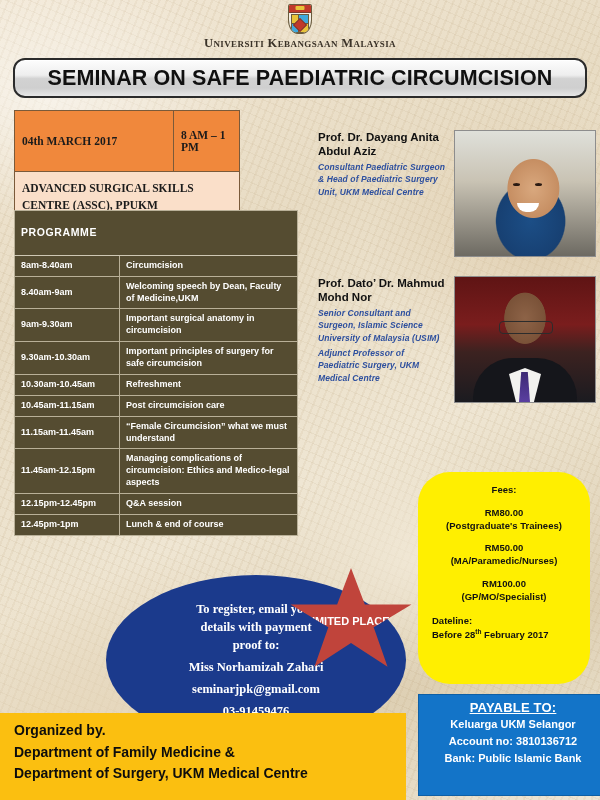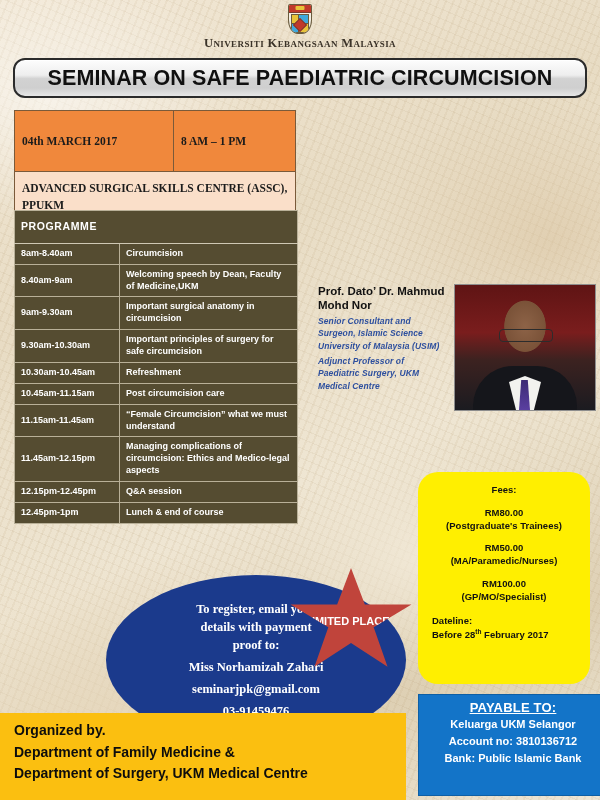--- a/index.html
+++ b/index.html
@@ -53,49 +53,49 @@
     border:2px solid #2b2b2b;border-radius:12px;
     background:linear-gradient(180deg,#fdfdfd 0%,#eeeeee 42%,#d2d2d2 52%,#cfcfcf 78%,#e7e7e7 100%);
     display:flex;align-items:center;justify-content:center;
     box-shadow:inset 0 1px 0 #fff;
   }
   .title-banner span{
     font-size:21.5px;font-weight:bold;color:#101010;letter-spacing:.1px;white-space:nowrap;
   }
 
   
-  .dt-table{position:absolute;left:14px;top:110px;width:282px;border-collapse:collapse;}
+  .dt-table{position:absolute;left:14px;top:110px;width:226px;border-collapse:collapse;}
   .dt-table td{
     border:1px solid #7a5a3a;
     font-family:"Liberation Serif", serif;
     font-size:11.5px;font-weight:bold;color:#1b1b1b;
     padding:8px 7px;
   }
   .dt-date,.dt-time{background:#f0883c;height:44px;vertical-align:middle;}
   .dt-date{width:144px;}
   .dt-venue{background:#fadfc9;line-height:1.5;font-size:11.5px;}
 
   
   .prog{position:absolute;left:14px;top:210px;width:284px;border-collapse:collapse;background:#554c31;}
   .prog td,.prog th{
     border:1px solid #b9b098;
     color:#ffffff;text-align:left;
     padding:4px 6px;
     font-size:9px;font-weight:bold;line-height:1.32;
   }
   .prog .prog-head{
-    font-size:10.5px;letter-spacing:.6px;padding:9px 6px;border-bottom:1px solid #cfc8b4;
+    font-size:10.5px;letter-spacing:.6px;padding:15px 6px;border-bottom:1px solid #cfc8b4;
   }
   .prog .tcol{width:92px;vertical-align:middle;}
   .prog .dcol{vertical-align:middle;}
 
   
   .spk{position:absolute;}
   .spk1{left:318px;top:130px;width:280px;}
-  .spk2{left:318px;top:284px;width:280px;}
+  .spk2{left:318px;top:276px;width:280px;}
   .spk .name{font-size:11.5px;font-weight:bold;color:#111;line-height:1.22;width:130px;}
   .spk .role{
     font-size:8.5px;font-weight:bold;font-style:italic;color:#2d4f9e;
     line-height:1.45;width:130px;margin-top:3px;letter-spacing:.1px;
   }
   .spk .photo{position:absolute;right:2px;top:0;width:140px;height:125px;border:1px solid #8d8d8d;overflow:hidden;}
   .photo-a{
     background:
       radial-gradient(ellipse 44px 50px at 56% 46%, #d9a87e 0%, #c68e62 58%, rgba(0,0,0,0) 60%),
       radial-gradient(ellipse 62px 70px at 54% 72%, #1c4e86 0%, #174072 55%, rgba(0,0,0,0) 57%),
@@ -110,21 +110,21 @@
       linear-gradient(180deg,#5f1414 0%,#7a1d1d 38%,#3c2220 60%,#1b1b20 100%);
   }
   .photo-b .glasses{position:absolute;left:44px;top:44px;width:52px;height:11px;border:1.6px solid #2c2c2c;border-radius:4px;}
   .photo-b .suit{position:absolute;left:18px;bottom:0;width:104px;height:44px;background:#15161b;border-radius:40px 40px 0 0;}
   .photo-b .shirt{position:absolute;left:54px;bottom:0;width:32px;height:34px;background:#f2f2ef;clip-path:polygon(50% 0,100% 18%,78% 100%,22% 100%,0 18%);}
   .photo-b .tie{position:absolute;left:64px;bottom:0;width:11px;height:30px;background:linear-gradient(180deg,#3c2a74,#5a3fa0);clip-path:polygon(20% 0,80% 0,100% 100%,0 100%);}
 
   
   .fees{
     position:absolute;left:418px;top:472px;width:172px;height:212px;
-    box-sizing:border-box;background:#ffef00;border-radius:20px;
+    box-sizing:border-box;background:#ffef00;border-radius:32px;
     padding:12px 8px 0;text-align:center;
   }
   .fees .ln{font-size:9.5px;font-weight:bold;color:#111;line-height:1.35;}
   .fees .gap{height:10px;}
   .fees .dl{text-align:left;padding-left:6px;font-size:9.5px;font-weight:bold;color:#111;line-height:1.4;}
   .fees sup{font-size:6.5px;}
 
   
   .payable{
     position:absolute;left:410px;top:694px;width:190px;height:102px;
@@ -244,20 +244,29 @@
           <td class="tcol">12.15pm-12.45pm</td>
           <td class="dcol">Q&amp;A session</td>
         </tr>
         <tr>
           <td class="tcol">12.45pm-1pm</td>
           <td class="dcol">Lunch &amp; end of course</td>
         </tr>
       </tbody>
   </table>
 
+  <div class="spk spk1">
+    <div class="name">Prof. Dr. Dayang Anita Abdul Aziz</div>
+    <div class="role">Consultant Paediatric Surgeon &amp; Head of Paediatric Surgery Unit, UKM Medical Centre</div>
+    <div class="photo photo-a">
+      <div class="eye l"></div>
+        <div class="eye r"></div>
+        <div class="smile"></div>
+    </div>
+  </div>
 
   <div class="spk spk2">
     <div class="name">Prof. Dato’ Dr. Mahmud Mohd Nor</div>
     <div class="role">Senior Consultant and Surgeon, Islamic Science University of Malaysia (USIM)</div>
     <div class="role">Adjunct Professor of Paediatric Surgery, UKM Medical Centre</div>
     <div class="photo photo-b">
       <div class="glasses"></div>
       <div class="suit"></div>
         <div class="shirt"></div>
         <div class="tie"></div>

